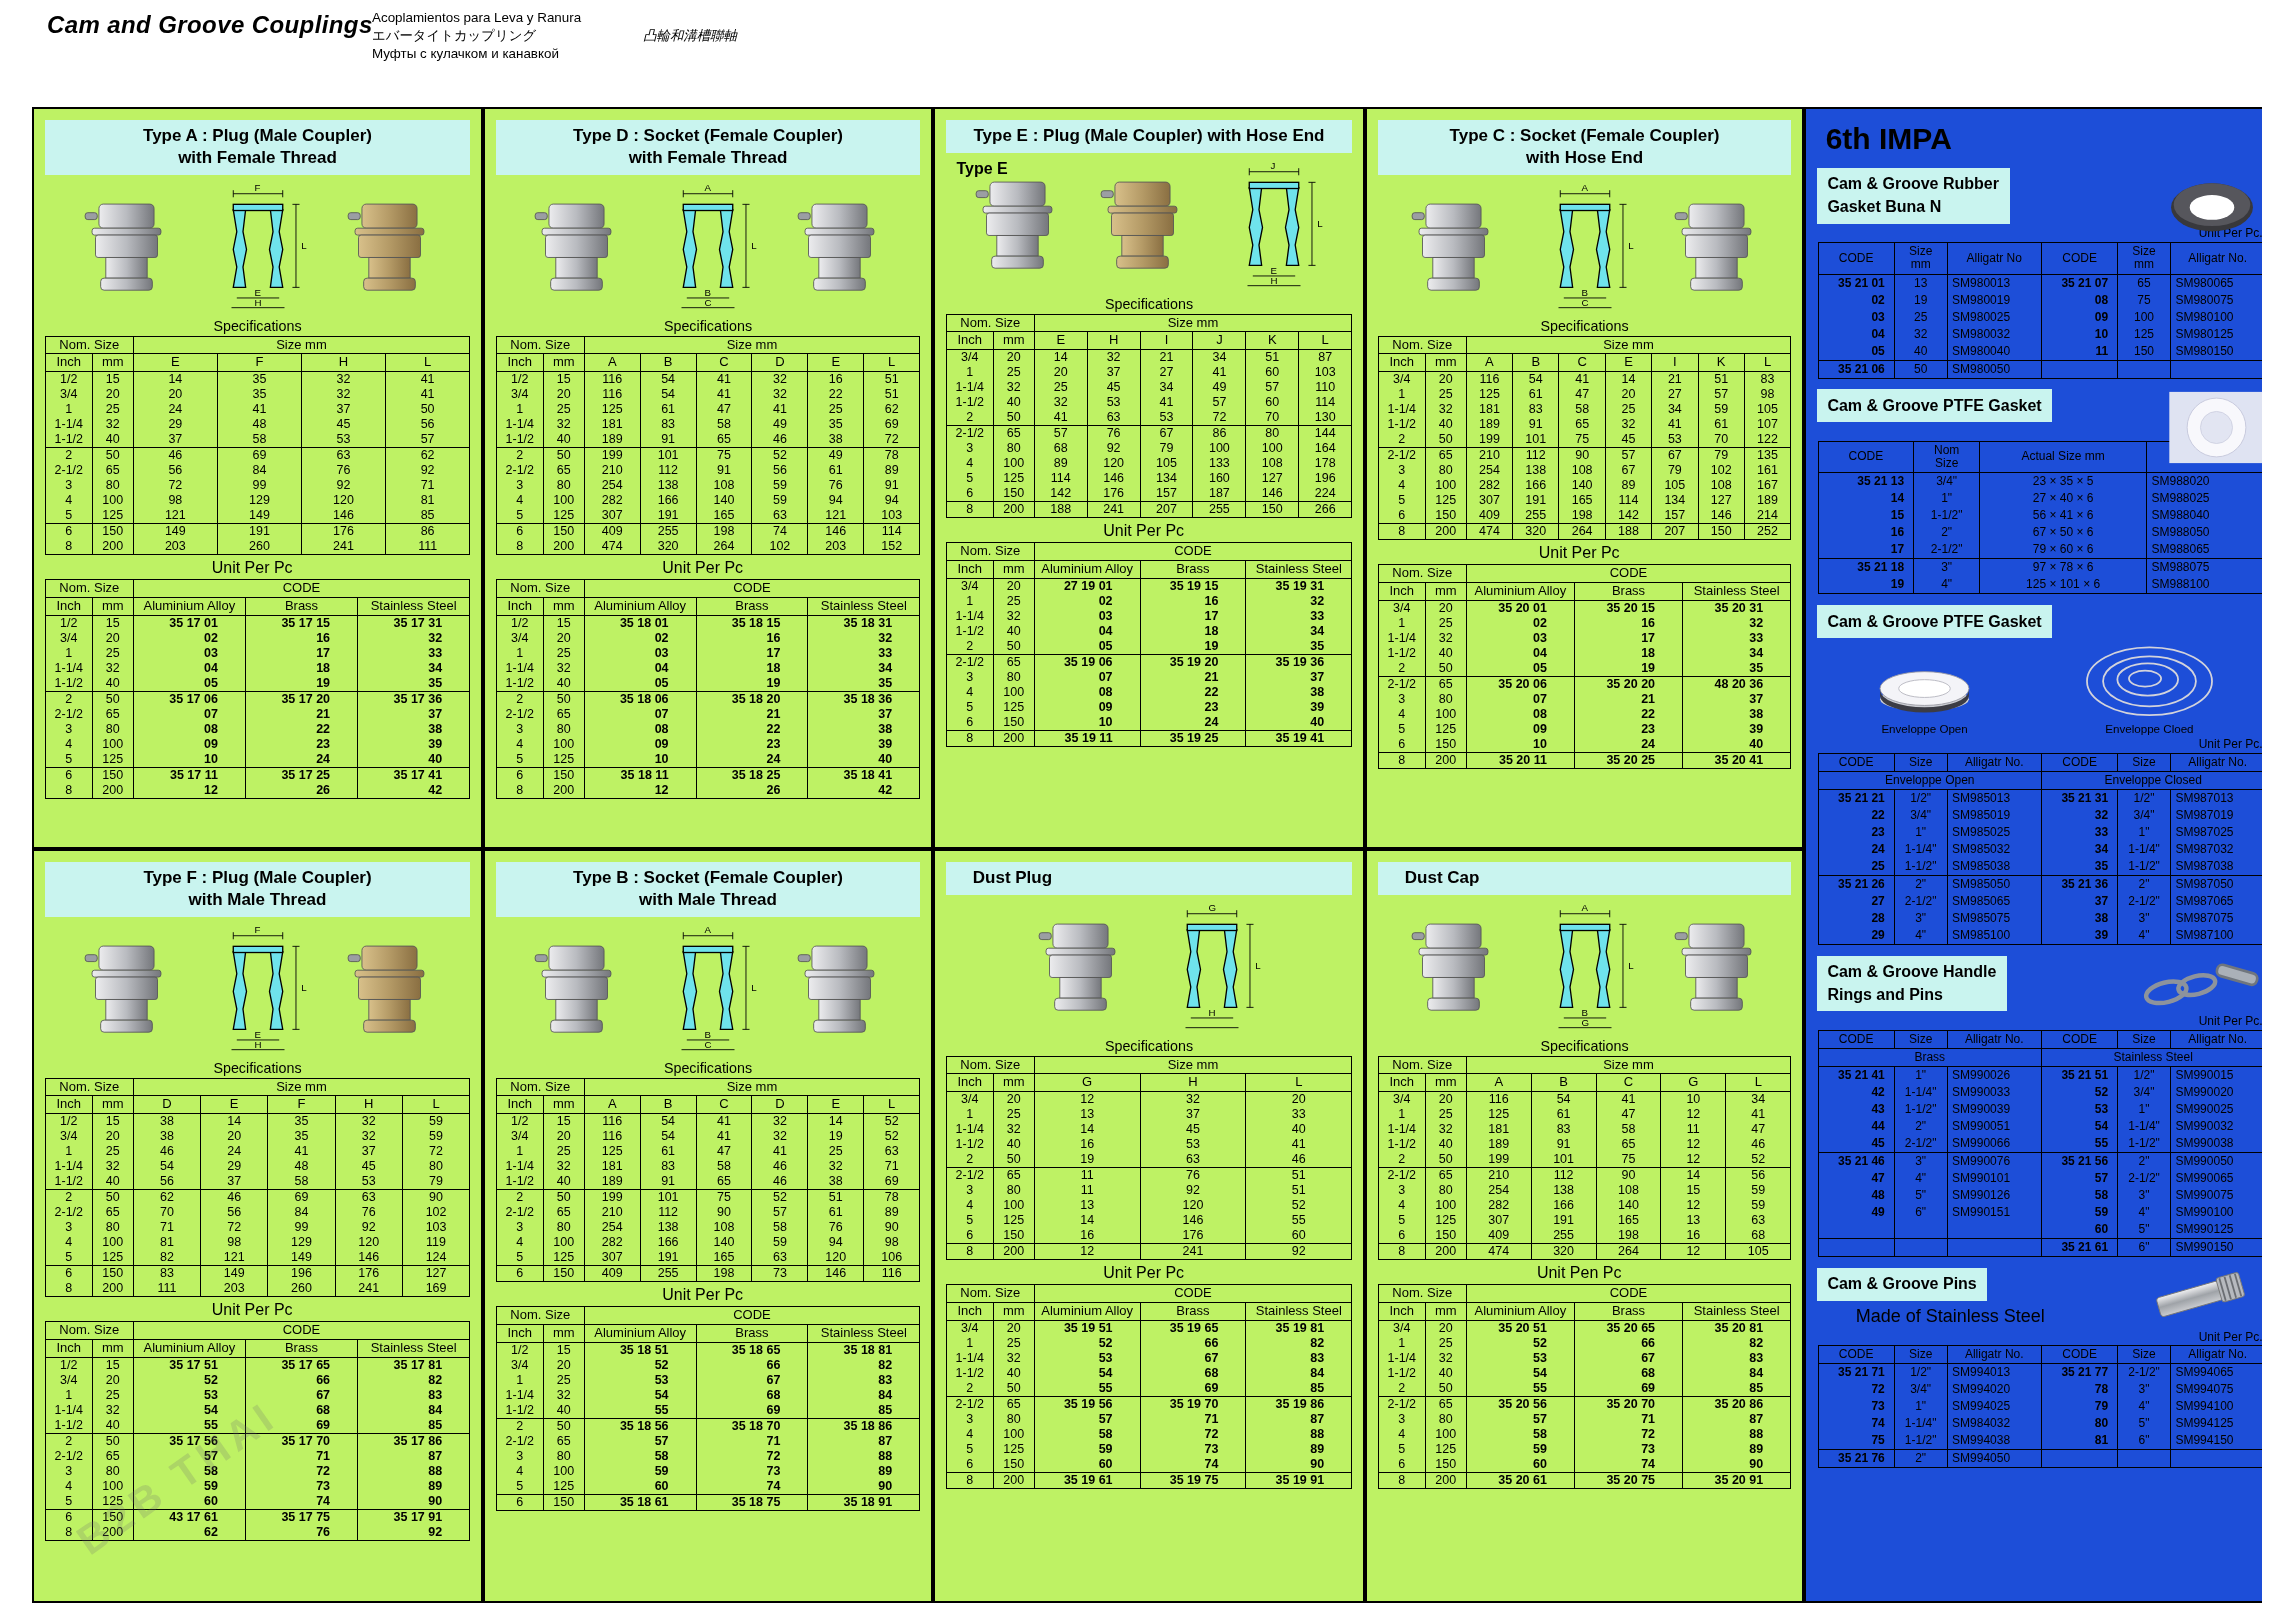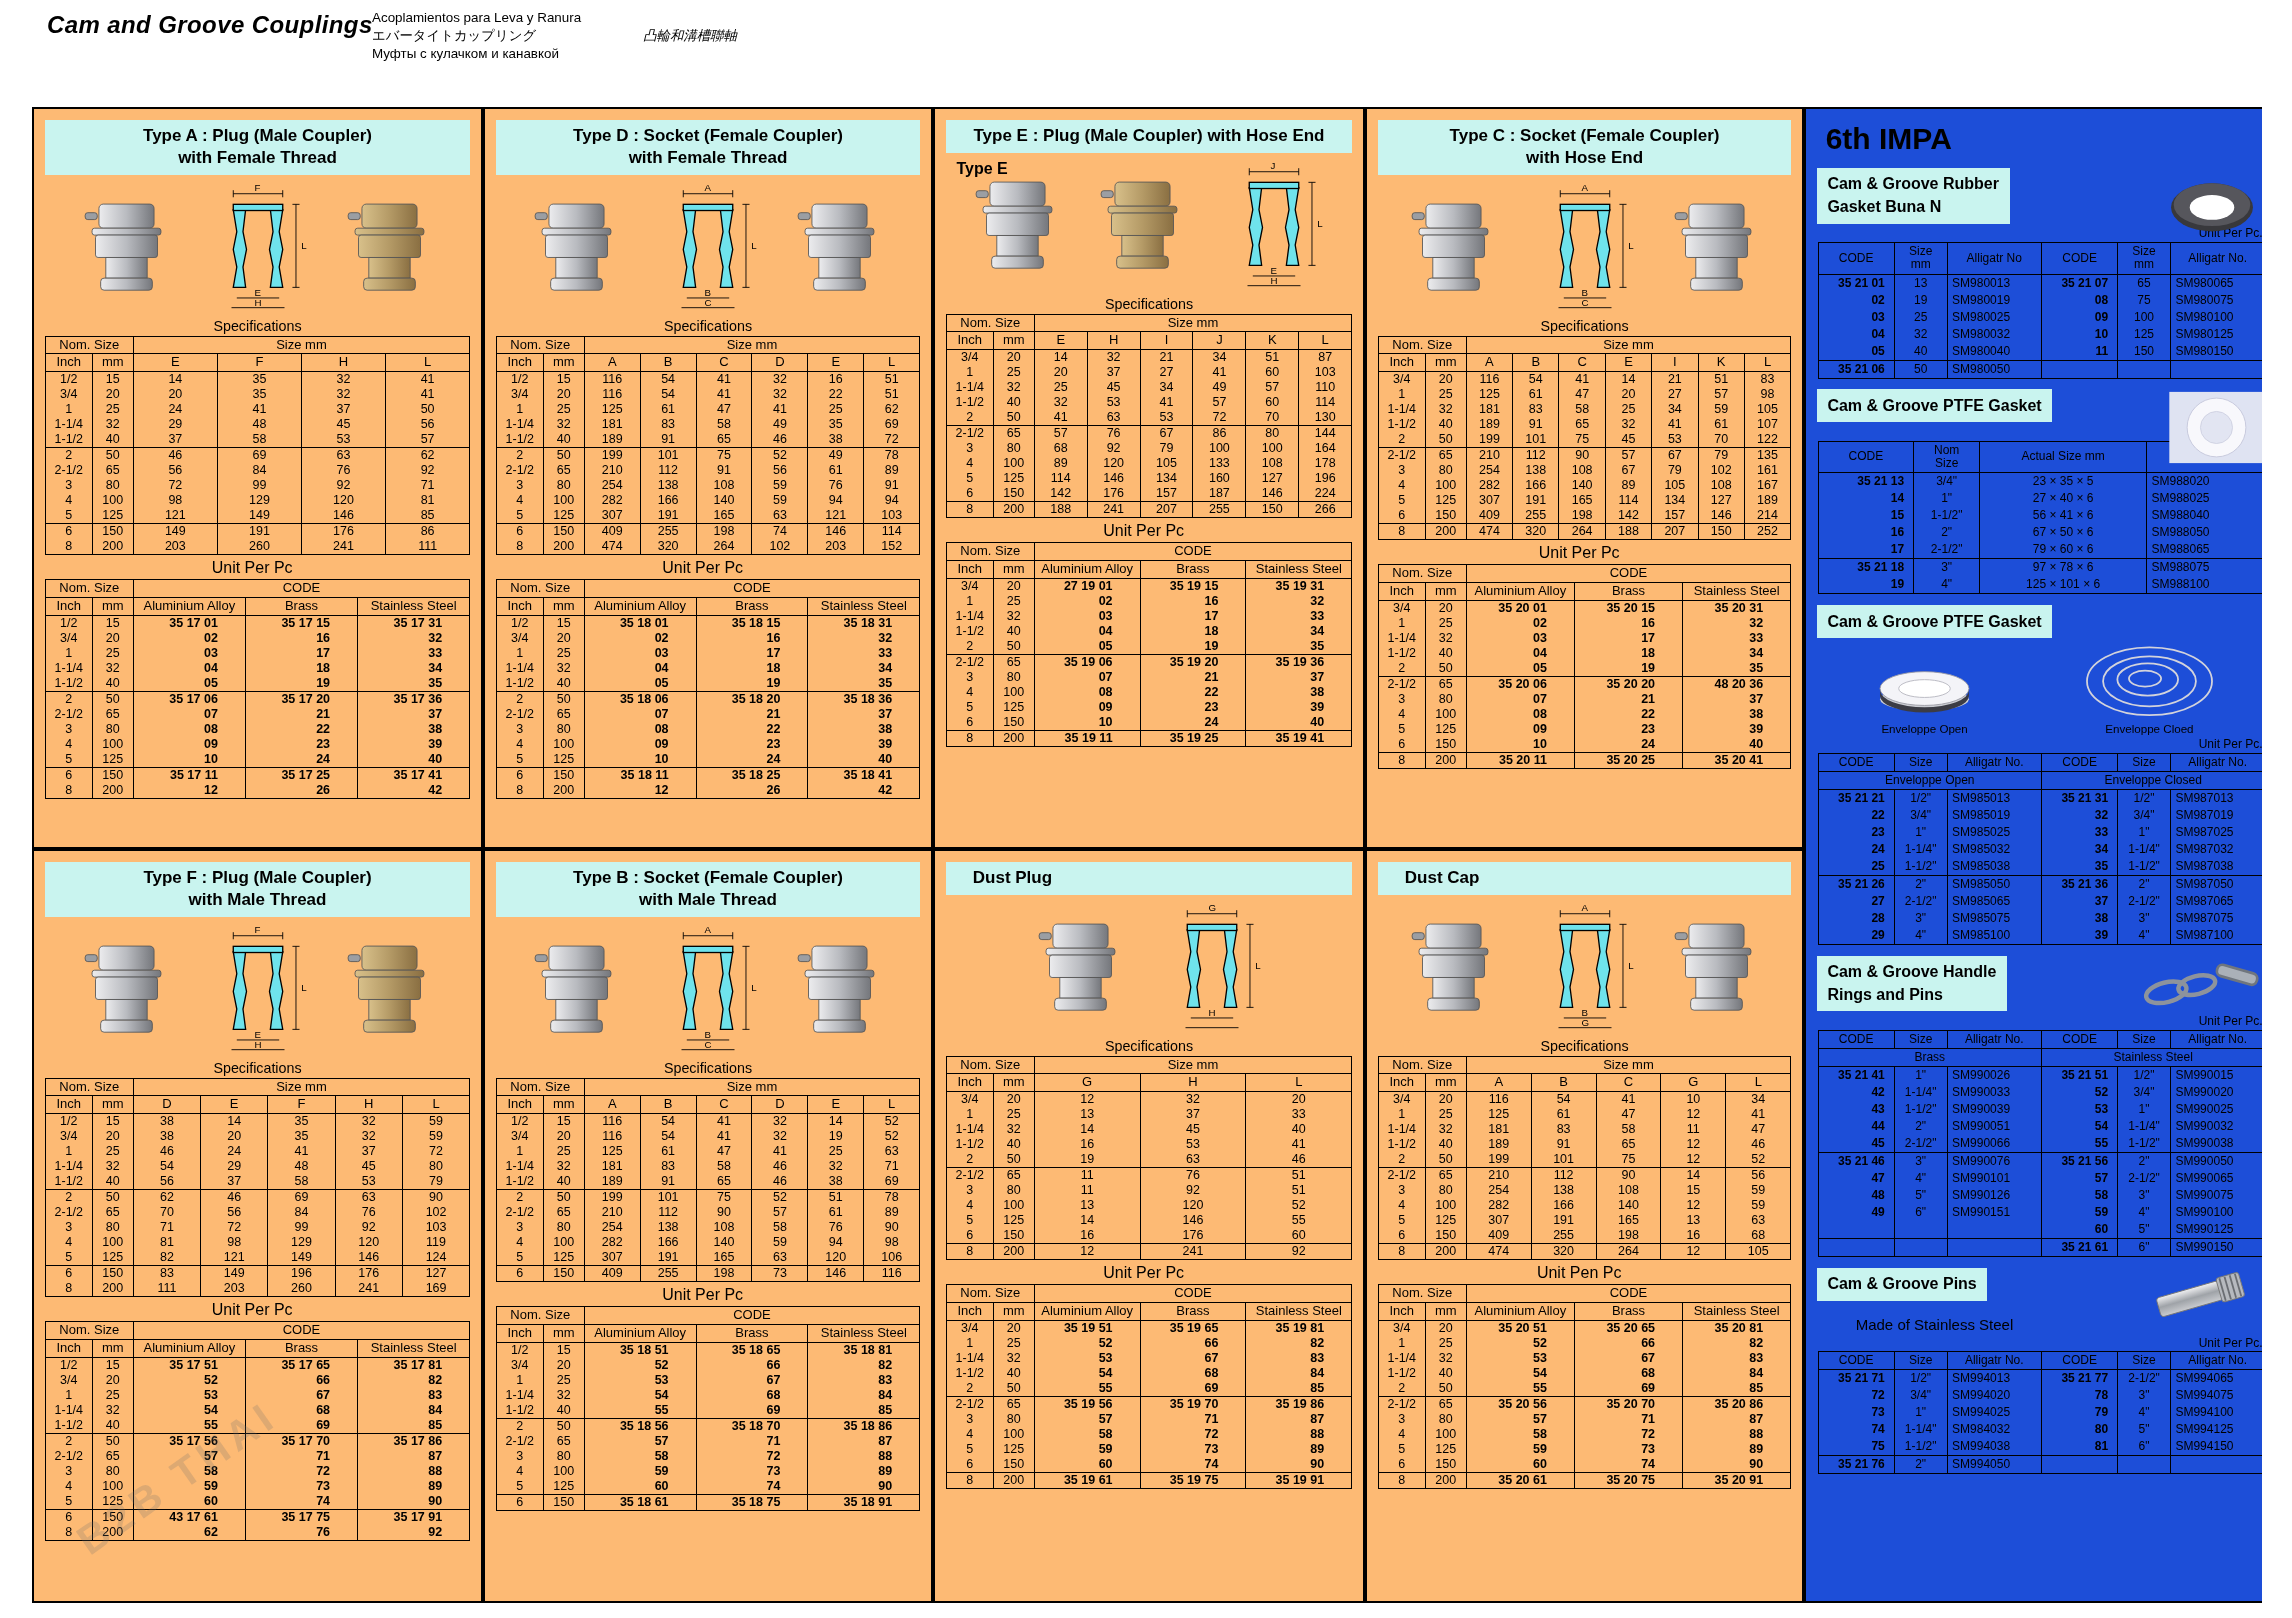--- a/index.html
+++ b/index.html
@@ -2,39 +2,39 @@
 <html style="font-size:14.3px"><head>
 <meta charset="utf-8">
 <style>
   html,body{margin:0;padding:0;background:#fff;color:#000;font-family:"Liberation Sans",sans-serif;}
   .page{position:relative;width:2262px;height:1618px;overflow:hidden;background:#fff;}
   .page-header{position:absolute;left:47px;top:10.7px;}
   .page-title{font-size:24px;font-weight:bold;font-style:italic;letter-spacing:0.4px;}
   .page-subtitles{position:absolute;left:372px;top:9px;font-size:13.4px;line-height:1.35;white-space:nowrap;}
   .zh-gap{display:inline-block;margin-left:107px;font-style:italic;}
   .main{position:absolute;left:32px;top:107px;display:grid;grid-template-columns:451px 450px 432px 439px 475px;grid-template-rows:742px 754px;}
-  .panel{border:2.7px solid #000;background:#fdba74;padding:5.4px 7.2px;box-sizing:border-box;overflow:hidden;position:relative;}
+  .panel{border:2.7px solid #000;background:#bef264;padding:5.4px 7.2px;box-sizing:border-box;overflow:hidden;position:relative;}
   .sidebar{grid-column:5;grid-row:1/3;border:2.7px solid #000;background:#1d4ed8;padding:9px 10.7px;box-sizing:border-box;overflow:hidden;}
   .ptitle{background:#c9f4ef;margin:5.4px 3.6px 7.2px;padding:5.4px 1.8px;text-align:center;font-weight:bold;font-size:17px;line-height:1.3;}
   .ptitle.left{text-align:left;padding-left:27px;}
   .imgs{height:136px;display:flex;justify-content:center;align-items:center;gap:32px;position:relative;}
   .img-label{position:absolute;left:14.3px;top:0;font-weight:bold;font-size:16px;}
   .spec-cap{text-align:center;font-size:14.3px;margin:0 0 1.8px;}
   .unit{text-align:center;font-size:16px;margin:3.6px 10.7px 2.7px 0;}
   .ptable{border-collapse:collapse;margin:0 auto;width:calc(100% - 7.2px);font-size:12.5px;text-align:center;border:1.8px solid #000;table-layout:fixed;}
   .ptable th{font-weight:normal;font-size:13px;padding:0.9px 1.8px;border:1.8px solid #000;line-height:1.15;}
   .ptable td{border-left:1.8px solid #000;border-right:1.8px solid #000;padding:0 1.8px;line-height:15px;font-size:12.5px;}
   .ptable tbody{border-top:1.8px solid #000;}
   .ptable .cv{font-weight:bold;text-align:right;padding-right:27px;}
   .watermark{position:absolute;left:27px;bottom:99px;transform:rotate(-35deg);font-size:41px;color:rgba(110,110,110,.22);font-weight:bold;letter-spacing:5.4px;pointer-events:none;}
   .sb-heading{font-size:30px;font-weight:bold;margin:3.6px 0 12.5px 9px;}
   .sb-section{margin-bottom:10.7px;position:relative;}
   .sb-title{display:inline-block;background:#c9f4ef;font-weight:bold;font-size:16px;padding:5.4px 10.7px;line-height:1.4;}
   .sb-img{position:absolute;right:1.8px;top:1.8px;}
-  .sb-sub{font-size:15px;margin:15px 0 0 39px;}
+  .sb-sub{font-size:18px;margin:5px 0 0 39px;}
   .sb-unit{text-align:right;font-size:12px;margin:2.7px 3.6px 1.8px 0;}
   .stable{border-collapse:collapse;table-layout:fixed;width:calc(100% - 1.8px);font-size:12px;text-align:center;border:1.8px solid #000;margin:0 auto;}
   .stable th{font-weight:normal;border:1.8px solid #000;padding:1.8px 0.9px;white-space:pre-line;line-height:1.12;font-size:12px;}
   .stable td{border-left:1.8px solid #000;border-right:1.8px solid #000;padding:0 0.9px;line-height:17px;}
   .stable tbody{border-top:1.8px solid #000;}
   .stable .cd{font-weight:bold;text-align:right;padding-right:9px;white-space:nowrap;}
   .stable .sz{text-align:center;}
   .stable .al{text-align:left;padding-left:4.5px;}
   .stable .ctr{text-align:center;}
   .stable .subhead th{font-weight:normal;}

